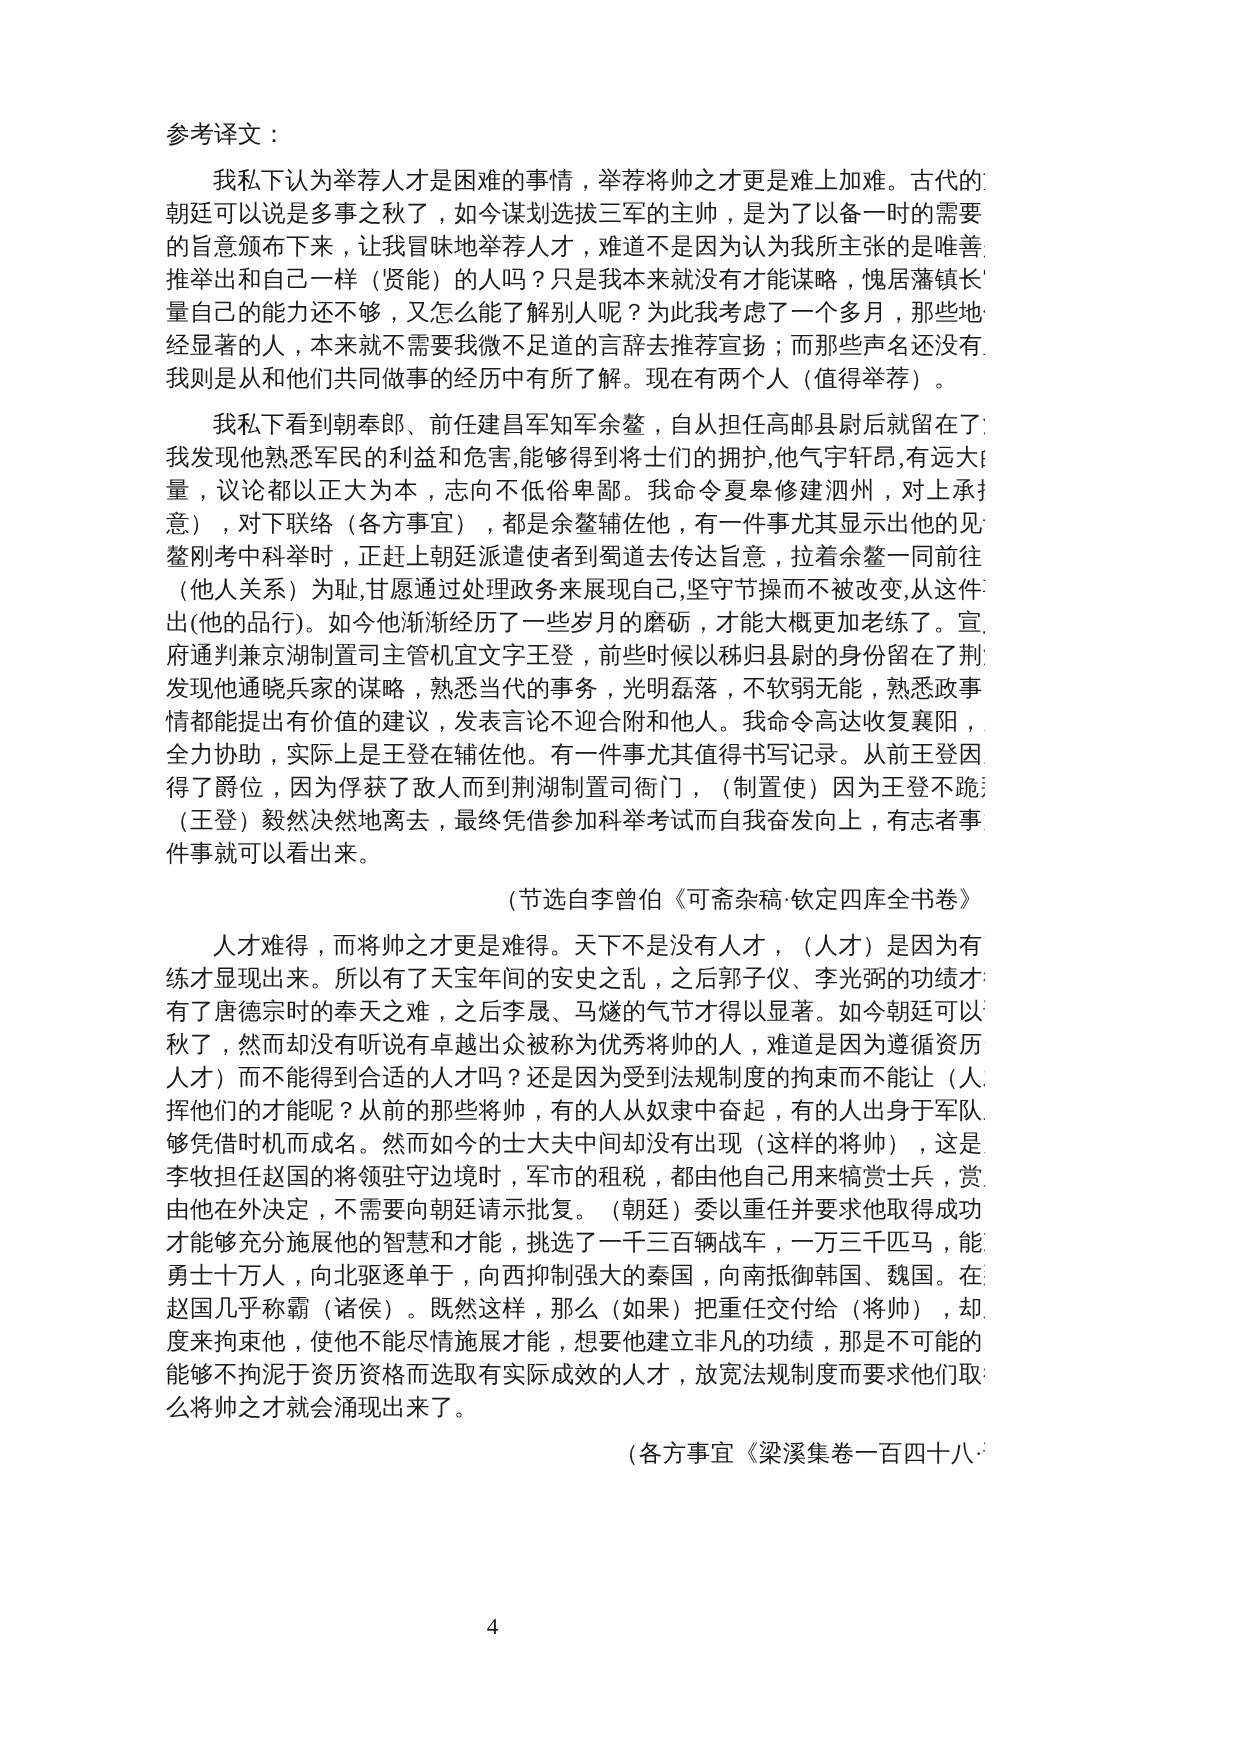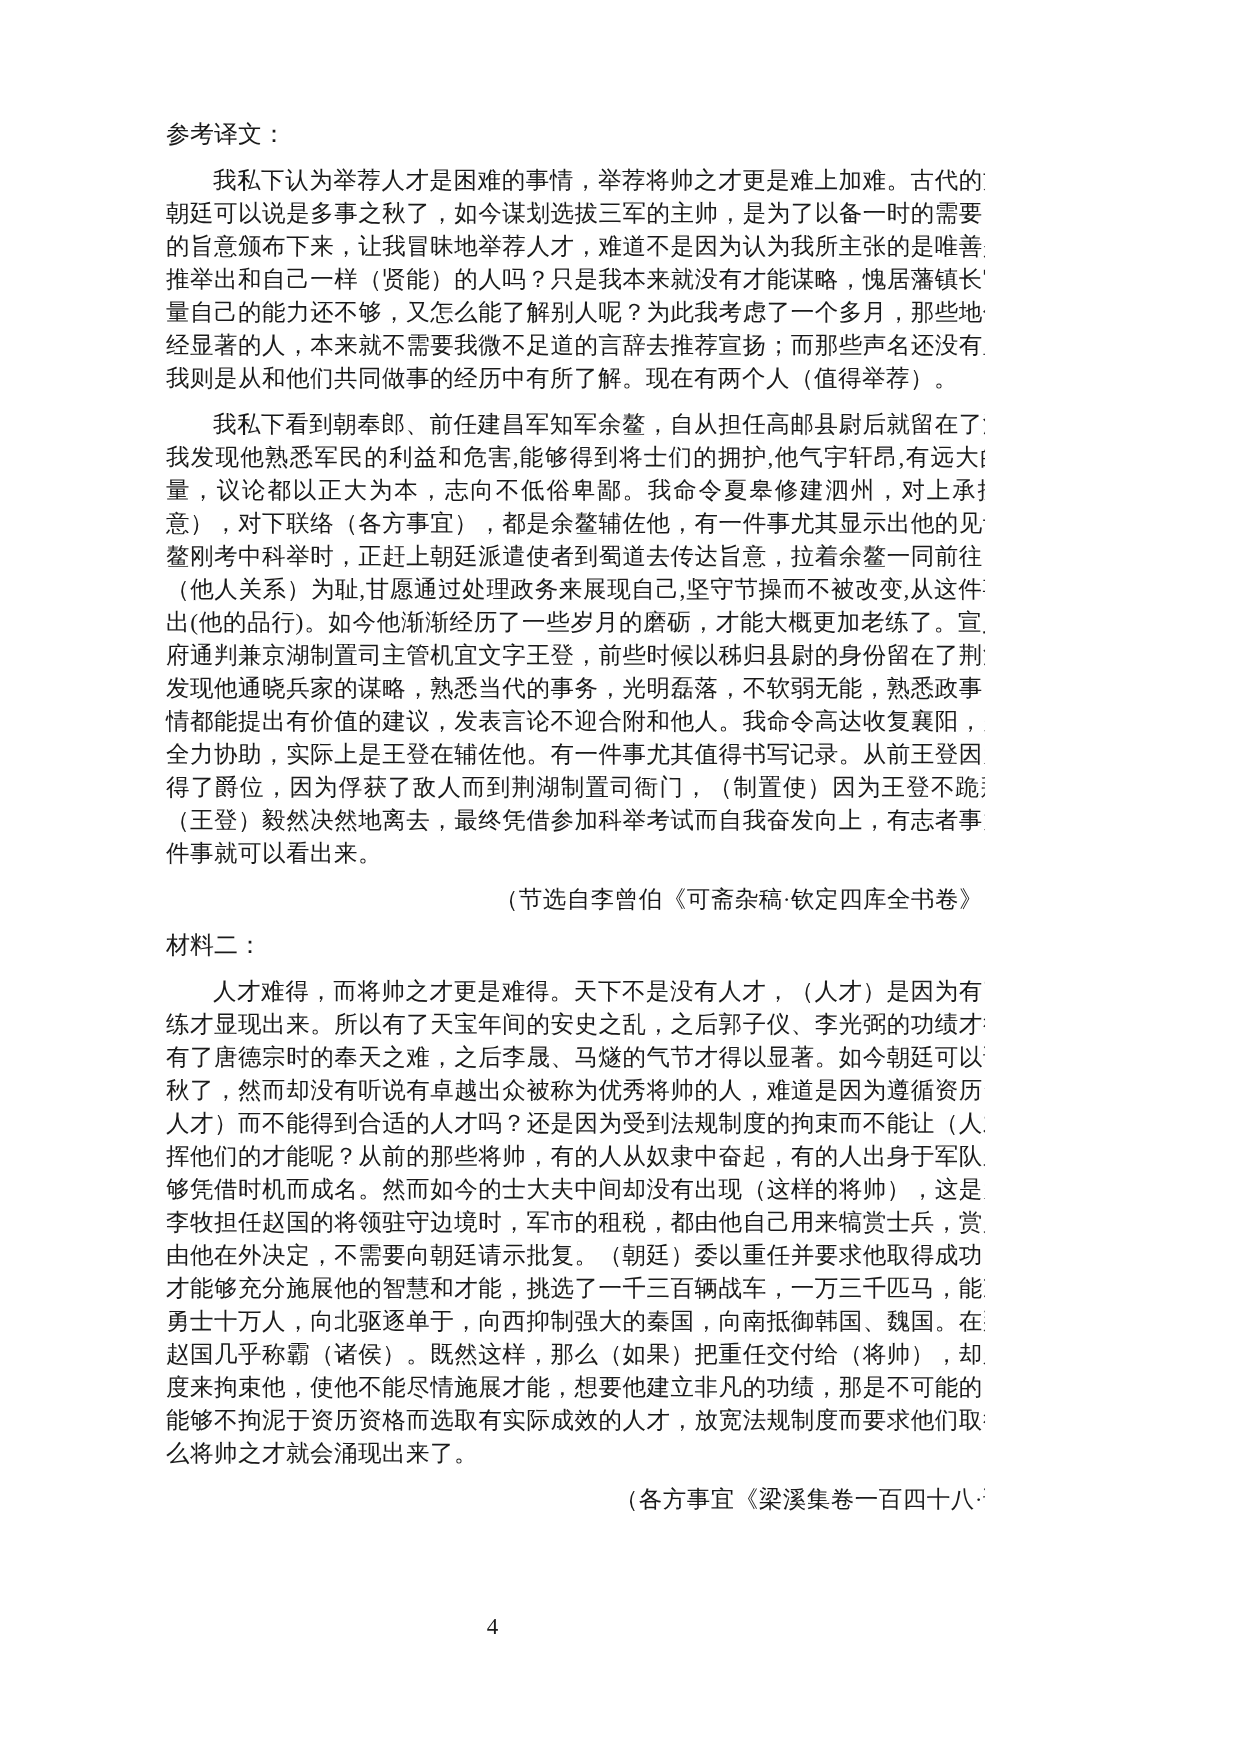--- a/index.html
+++ b/index.html
@@ -66,21 +66,20 @@
 
     <p class="doc-title">参考译文：</p>
 
 
     <p class="para">我私下认为举荐人才是困难的事情，举荐将帅之才更是难上加难。古代的方叔、如今朝廷可以说是多事之秋了，如今谋划选拔三军的主帅，是为了以备一时的需要。皇上英明的旨意颁布下来，让我冒昧地举荐人才，难道不是因为认为我所主张的是唯善是举，能够推举出和自己一样（贤能）的人吗？只是我本来就没有才能谋略，愧居藩镇长官之位，衡量自己的能力还不够，又怎么能了解别人呢？为此我考虑了一个多月，那些地位和声望已经显著的人，本来就不需要我微不足道的言辞去推荐宣扬；而那些声名还没有显扬的人，我则是从和他们共同做事的经历中有所了解。现在有两个人（值得举荐）。</p>
 
     <p class="para">我私下看到朝奉郎、前任建昌军知军余鳌，自从担任高邮县尉后就留在了淮南幕府，我发现他熟悉军民的利益和危害,能够得到将士们的拥护,他气宇轩昂,有远大的才能和器量，议论都以正大为本，志向不低俗卑鄙。我命令夏皋修建泗州，对上承接（朝廷旨意），对下联络（各方事宜），都是余鳌辅佐他，有一件事尤其显示出他的见识。从前余鳌刚考中科举时，正赶上朝廷派遣使者到蜀道去传达旨意，拉着余鳌一同前往，他以依靠（他人关系）为耻,甘愿通过处理政务来展现自己,坚守节操而不被改变,从这件事就可以看出(他的品行)。如今他渐渐经历了一些岁月的磨砺，才能大概更加老练了。宣义郎、襄阳府通判兼京湖制置司主管机宜文字王登，前些时候以秭归县尉的身份留在了荆湖幕府，我发现他通晓兵家的谋略，熟悉当代的事务，光明磊落，不软弱无能，熟悉政事，对很多事情都能提出有价值的建议，发表言论不迎合附和他人。我命令高达收复襄阳，多方支持、全力协助，实际上是王登在辅佐他。有一件事尤其值得书写记录。从前王登因为有战功获得了爵位，因为俘获了敌人而到荆湖制置司衙门，（制置使）因为王登不跪拜而发怒，（王登）毅然决然地离去，最终凭借参加科举考试而自我奋发向上，有志者事竟成，从这件事就可以看出来。</p>
 
     <p class="attribution">（节选自李曾伯《可斋杂稿·钦定四库全书卷》，有删减）</p>
 
-    <p class="section-label">材料二：</p>
 
     <p class="para">人才难得，而将帅之才更是难得。天下不是没有人才，（人才）是因为有了事情的磨练才显现出来。所以有了天宝年间的安史之乱，之后郭子仪、李光弼的功绩才得以彰显；有了唐德宗时的奉天之难，之后李晟、马燧的气节才得以显著。如今朝廷可以说是多事之秋了，然而却没有听说有卓越出众被称为优秀将帅的人，难道是因为遵循资历资格（选拔人才）而不能得到合适的人才吗？还是因为受到法规制度的拘束而不能让（人才）充分发挥他们的才能呢？从前的那些将帅，有的人从奴隶中奋起，有的人出身于军队之中，都能够凭借时机而成名。然而如今的士大夫中间却没有出现（这样的将帅），这是为什么呢？李牧担任赵国的将领驻守边境时，军市的租税，都由他自己用来犒赏士兵，赏赐的事情都由他在外决定，不需要向朝廷请示批复。（朝廷）委以重任并要求他取得成功，所以李牧才能够充分施展他的智慧和才能，挑选了一千三百辆战车，一万三千匹马，能冲锋陷阵的勇士十万人，向北驱逐单于，向西抑制强大的秦国，向南抵御韩国、魏国。在那个时候，赵国几乎称霸（诸侯）。既然这样，那么（如果）把重任交付给（将帅），却又用法规制度来拘束他，使他不能尽情施展才能，想要他建立非凡的功绩，那是不可能的。如果真的能够不拘泥于资历资格而选取有实际成效的人才，放宽法规制度而要求他们取得成功，那么将帅之才就会涌现出来了。</p>
 
     <p class="attribution">（各方事宜《梁溪集卷一百四十八·论帅材》）</p>
 
   </div>
 
   <div class="page-number">4</div>
 </div>
 

